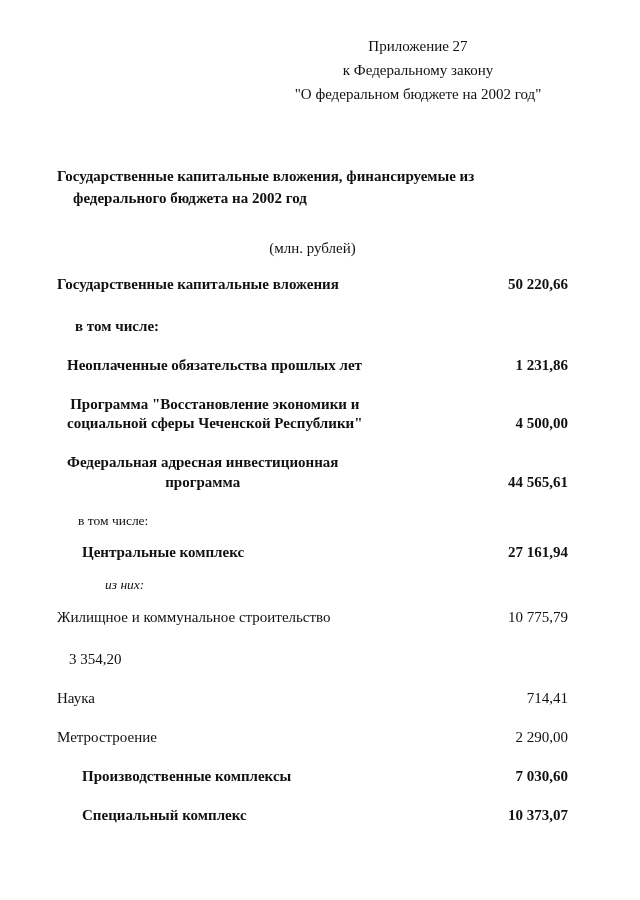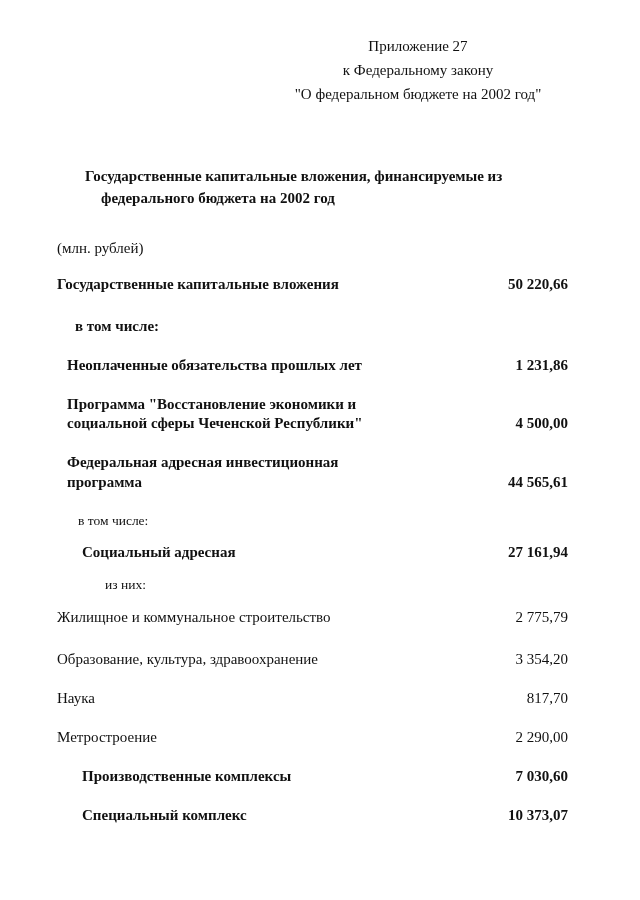--- a/index.html
+++ b/index.html
@@ -22,49 +22,48 @@
     text-align: center;
     font-size: 15px;
     line-height: 1.6;
   }
   
   .doc-title {
     margin-top: 60px;
     font-weight: bold;
     font-size: 15px;
     line-height: 1.45;
-    margin-left: 28px;
   }
   .doc-title .line2 { padding-left: 16px; }
   
   .units {
     margin-top: 30px;
-    text-align: left;
+    text-align: center;
     font-size: 15px;
   }
   
-  .rows { margin-top: 18px; }
+  .rows { margin-top: 18px; text-align: center; }
   .row {
     display: flex;
     justify-content: space-between;
     align-items: flex-start;
     margin-bottom: 20px;
     font-size: 15px;
     line-height: 1.28;
   }
   .row .label { white-space: pre-line; }
   .row .value { white-space: nowrap; margin-left: 12px; }
   .bold { font-weight: bold; }
   .two-line { align-items: flex-end; }
   .small { font-size: 13.5px; }
   .ind-10 { padding-left: 10px; gap: 24px; }
   .ind-18 { padding-left: 18px; }
   .ind-21 { padding-left: 21px; }
   .ind-25 { padding-left: 25px; }
-  .ind-48 { padding-left: 48px; }
+  .ind-48 { padding-left: 48px; font-style: italic; }
   .gap-lg { margin-bottom: 23px; }
   .gap-sm { margin-bottom: 14px; }
 </style>
 </head>
 <body>
 
 <div class="page">
 
   <div class="appendix">
     <div>Приложение 27</div>
@@ -107,43 +106,42 @@
 программа</span>
       <span class="value">44 565,61</span>
     </div>
 
     <div class="row small ind-21 gap-sm">
       <span class="label">в том числе:</span>
       <span class="value"></span>
     </div>
 
     <div class="row bold ind-25 gap-sm">
-      <span class="label">Социальный адресная</span>
+      <span class="label">Центральные комплекс</span>
       <span class="value">27 161,94</span>
     </div>
 
     <div class="row small ind-48 gap-sm">
       <span class="label">из них:</span>
       <span class="value"></span>
     </div>
 
     <div class="row gap-lg">
       <span class="label">Жилищное и коммунальное строительство</span>
-      <span class="value">2 775,79</span>
+      <span class="value">10 775,79</span>
     </div>
 
     <div class="row">
-      <span class="label">Образование, культура, здравоохранение</span>
       <span class="value">3 354,20</span>
     </div>
 
 
     <div class="row">
       <span class="label">Наука</span>
-      <span class="value">817,70</span>
+      <span class="value">714,41</span>
     </div>
 
     <div class="row">
       <span class="label">Метростроение</span>
       <span class="value">2 290,00</span>
     </div>
 
     <div class="row bold ind-25">
       <span class="label">Производственные комплексы</span>
       <span class="value">7 030,60</span>

